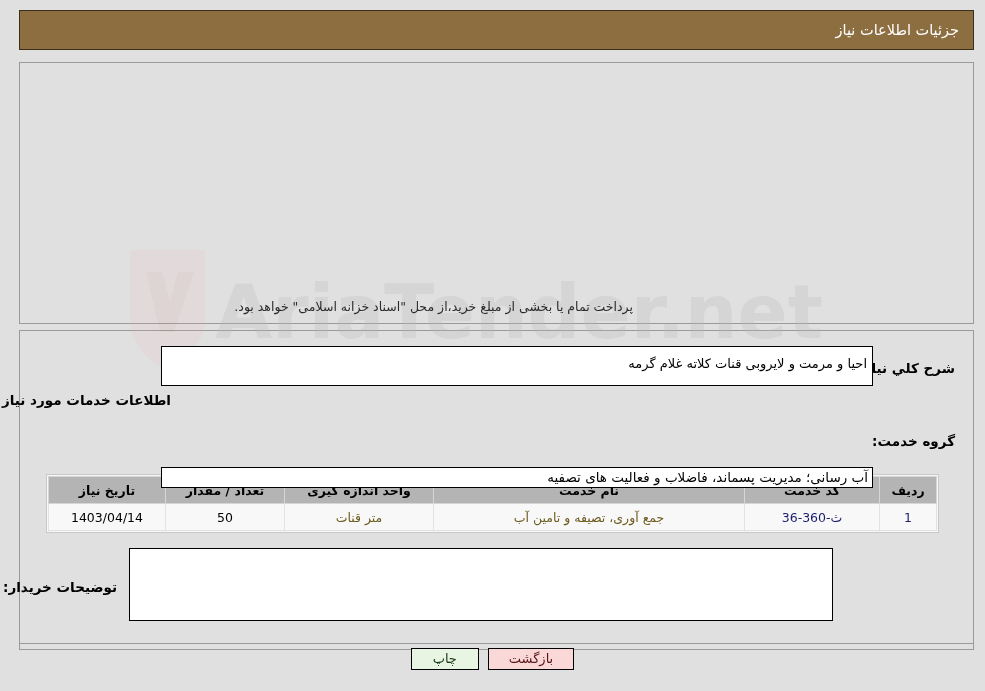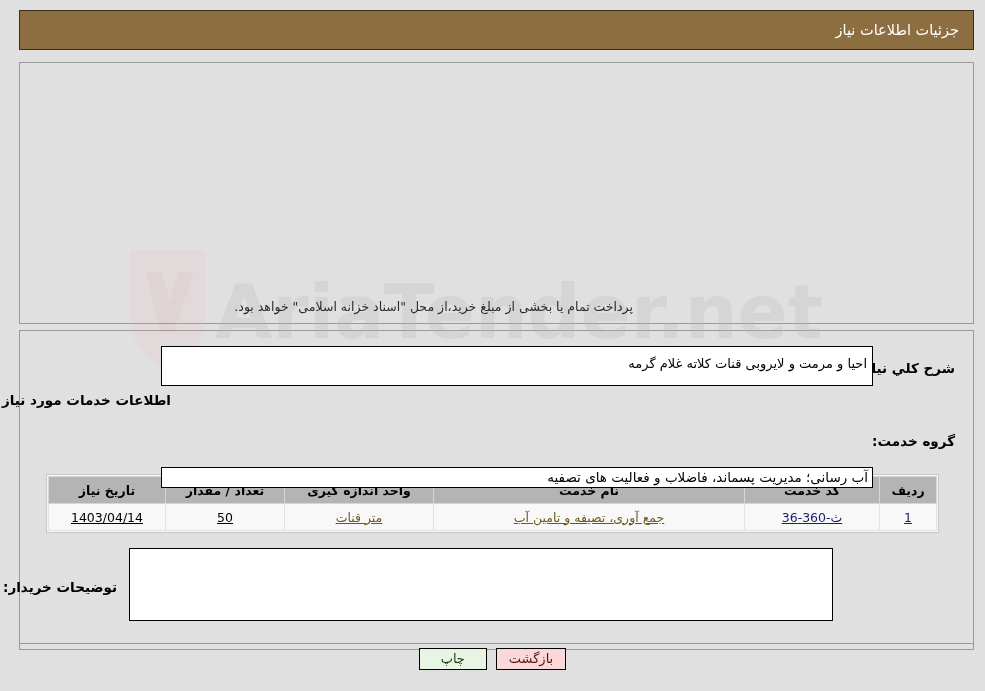--- a/index.html
+++ b/index.html
@@ -181,21 +181,20 @@
     padding: 0 4px;
   }
   table.svc td {
     background: #f8f8f8;
     border: 1px solid #e2e2e2;
     height: 26px;
     text-align: center;
     color: #6d5a1f;
     font-size: 12.5px;
     padding: 0 20px;
-    text-decoration: underline;
   }
   table.svc td.num { color: #1c1c6e; }
   table.svc td.code { color: #1c1c6e; }
   table.svc td.dt { color: #000; }
   table.svc td.qty { color: #000; }
 
   
   #bottom-sep {
     position: absolute;
     left: 19px; top: 643px;
@@ -217,21 +216,21 @@
   .btn {
     border: 1px solid #000;
     box-sizing: border-box;
     height: 22px;
     min-width: 68px;
     line-height: 20px;
     text-align: center;
     font-size: 13px;
     font-family: "DejaVu Sans", "Liberation Sans", sans-serif;
     cursor: pointer;
-    padding: 0 12px;
+    padding: 0 20px;
   }
   .btn-print { background: #e8f5e3; color: #143a14; }
   .btn-back  { background: #fbd8d8; color: #5a1414; }
 </style>
 </head>
 <body>
 
 <svg id="watermark" viewBox="0 0 985 200" xmlns="http://www.w3.org/2000/svg">
   <g opacity="0.30">
     <path d="M130 40 L205 40 L205 108 Q205 140 167 162 Q130 140 130 108 Z" fill="#e8b6b6"></path>

